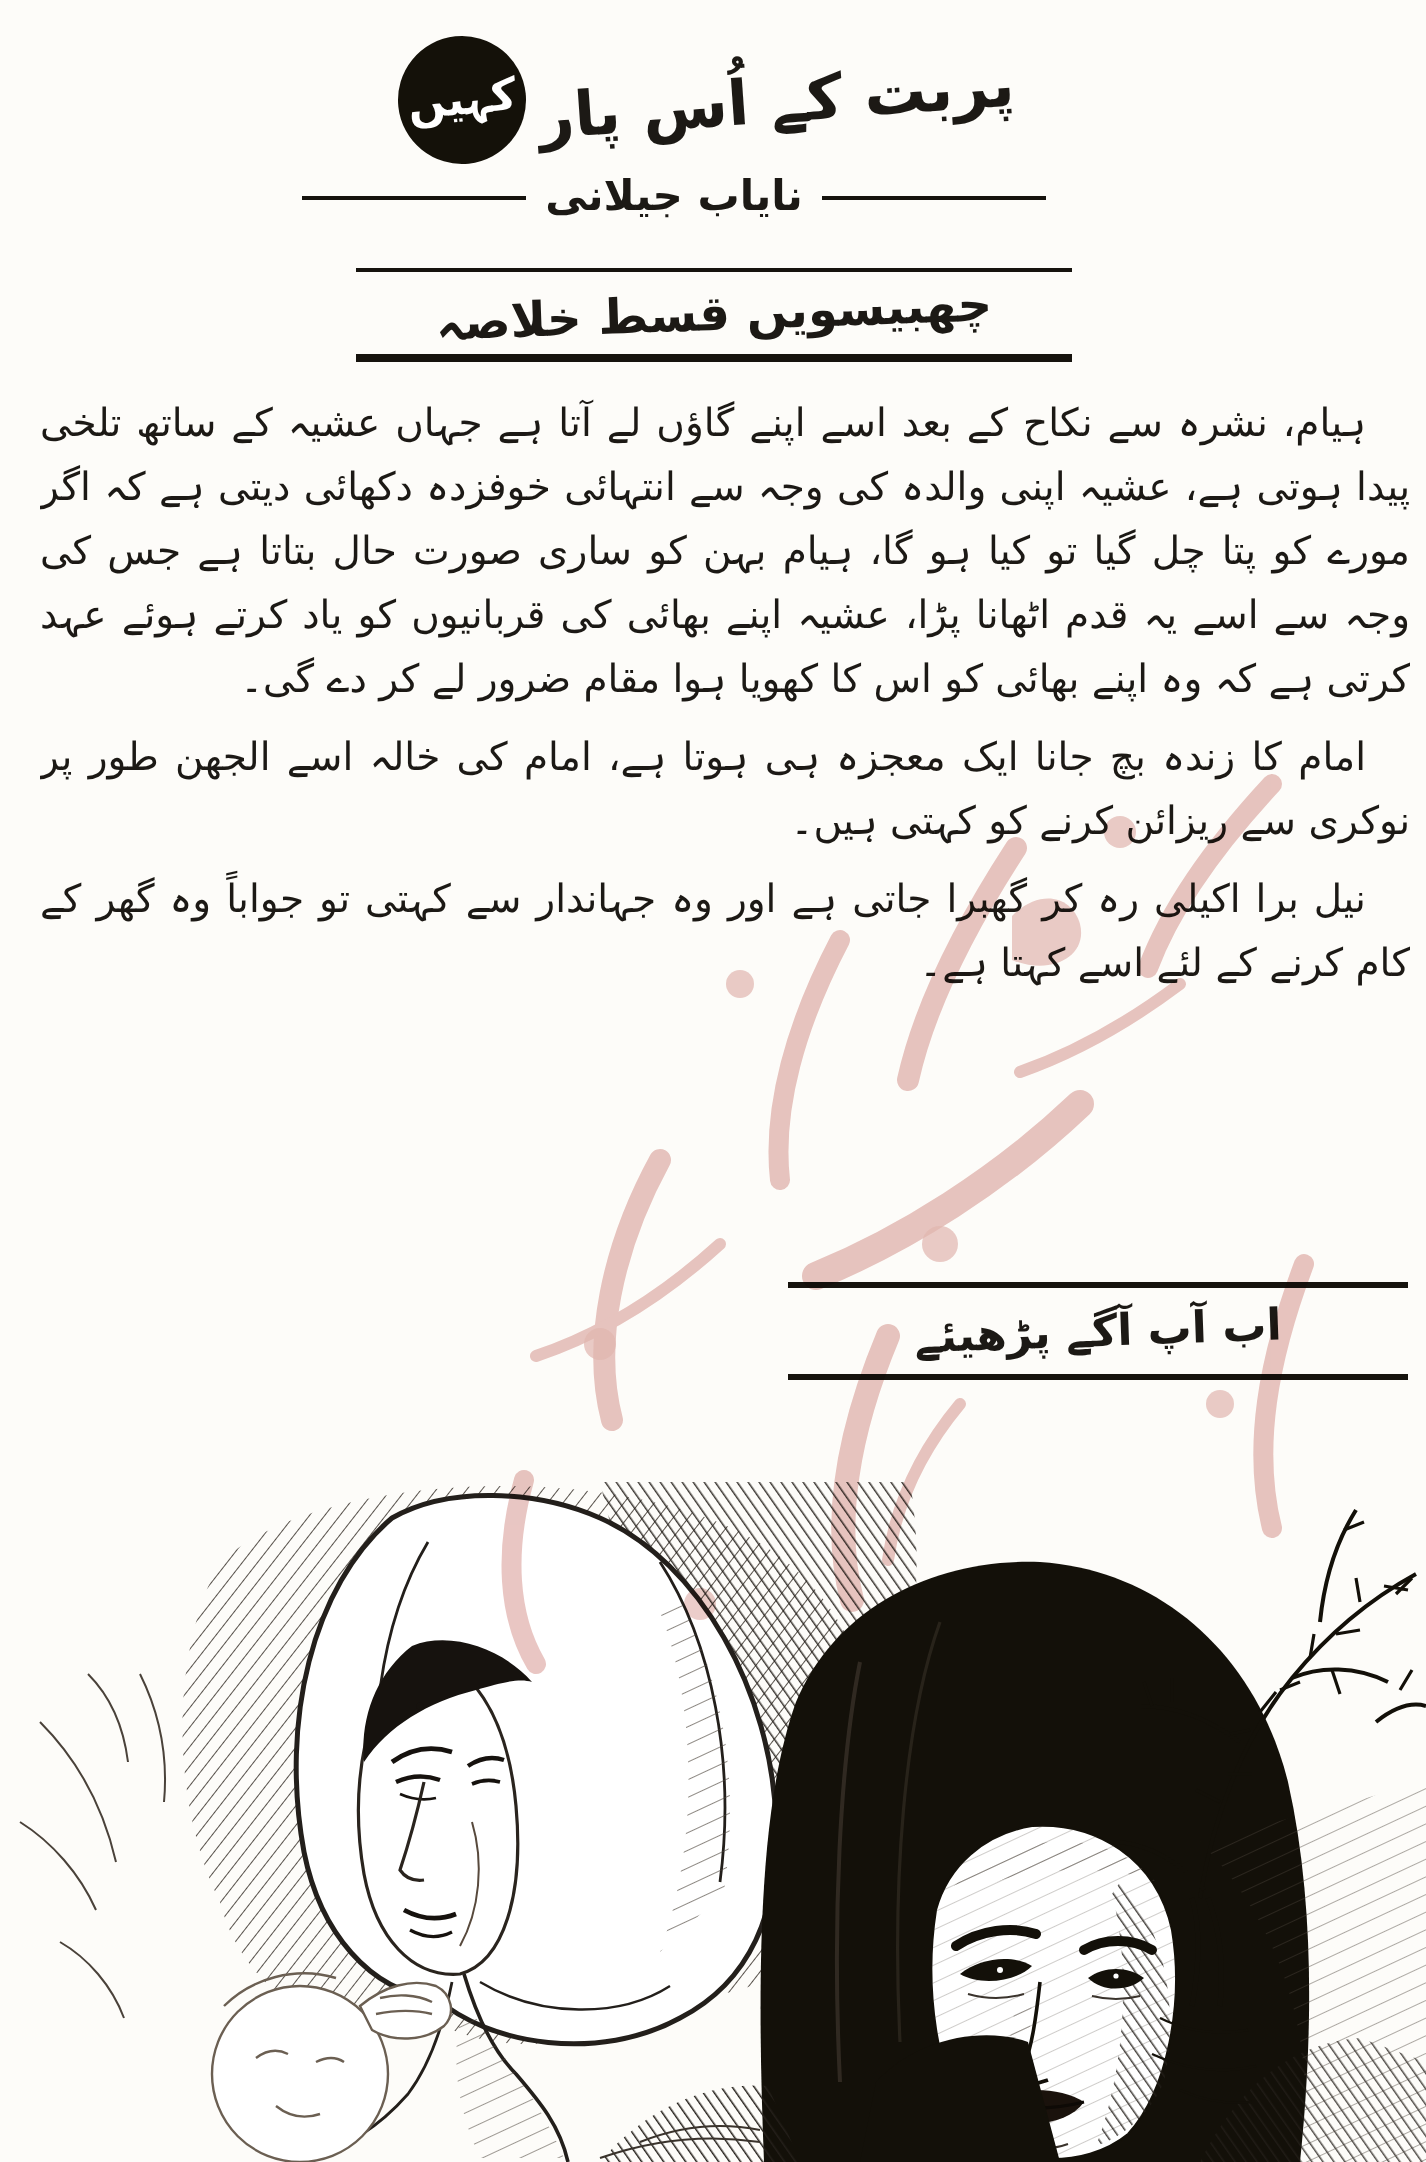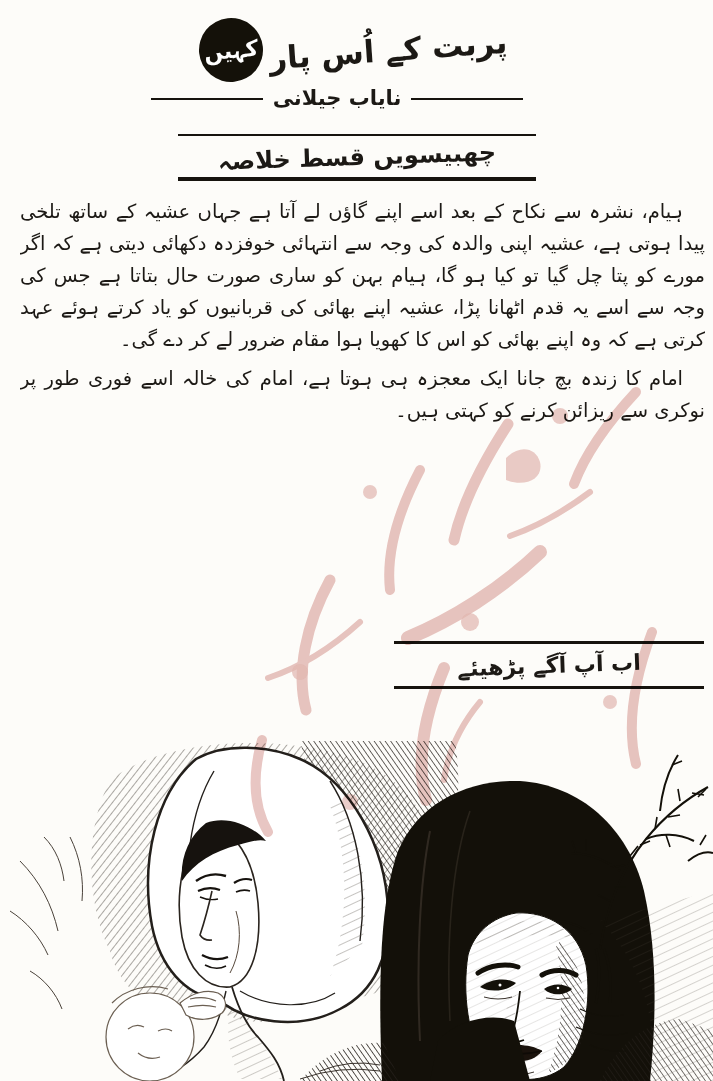--- a/index.html
+++ b/index.html
@@ -76,21 +76,22 @@
   </div>
 
   <div class="heading-box">
     <div class="rule-top"></div>
     <div class="episode-heading">چھبیسویں قسط خلاصہ</div>
     <div class="rule-bottom"></div>
   </div>
 
   <div class="body-text">
     <p>ہیام، نشرہ سے نکاح کے بعد اسے اپنے گاؤں لے آتا ہے جہاں عشیہ کے ساتھ تلخی پیدا ہوتی ہے، عشیہ اپنی والدہ کی وجہ سے انتہائی خوفزدہ دکھائی دیتی ہے کہ اگر مورے کو پتا چل گیا تو کیا ہو گا، ہیام بہن کو ساری صورت حال بتاتا ہے جس کی وجہ سے اسے یہ قدم اٹھانا پڑا، عشیہ اپنے بھائی کی قربانیوں کو یاد کرتے ہوئے عہد کرتی ہے کہ وہ اپنے بھائی کو اس کا کھویا ہوا مقام ضرور لے کر دے گی۔</p>
-    <p>امام کا زندہ بچ جانا ایک معجزہ ہی ہوتا ہے، امام کی خالہ اسے فوری طور پر نوکری سے ریزائن کرنے کو کہتی ہیں۔</p>
+    <p>امام کا زندہ بچ جانا ایک معجزہ ہی ہوتا ہے، امام کی خالہ اسے الجھن طور پر نوکری سے ریزائن کرنے کو کہتی ہیں۔</p>
+    <p>نیل برا اکیلی رہ کر گھبرا جاتی ہے اور وہ جہاندار سے کہتی تو جواباً وہ گھر کے کام کرنے کے لئے اسے کہتا ہے۔</p>
   </div>
 
   <div class="readon-box">
     <div class="rule"></div>
     <div class="readon-heading">اب آپ آگے پڑھیئے</div>
     <div class="rule"></div>
   </div>
 
   <svg class="illustration" viewBox="0 0 713 340" aria-hidden="true">
     <defs>

